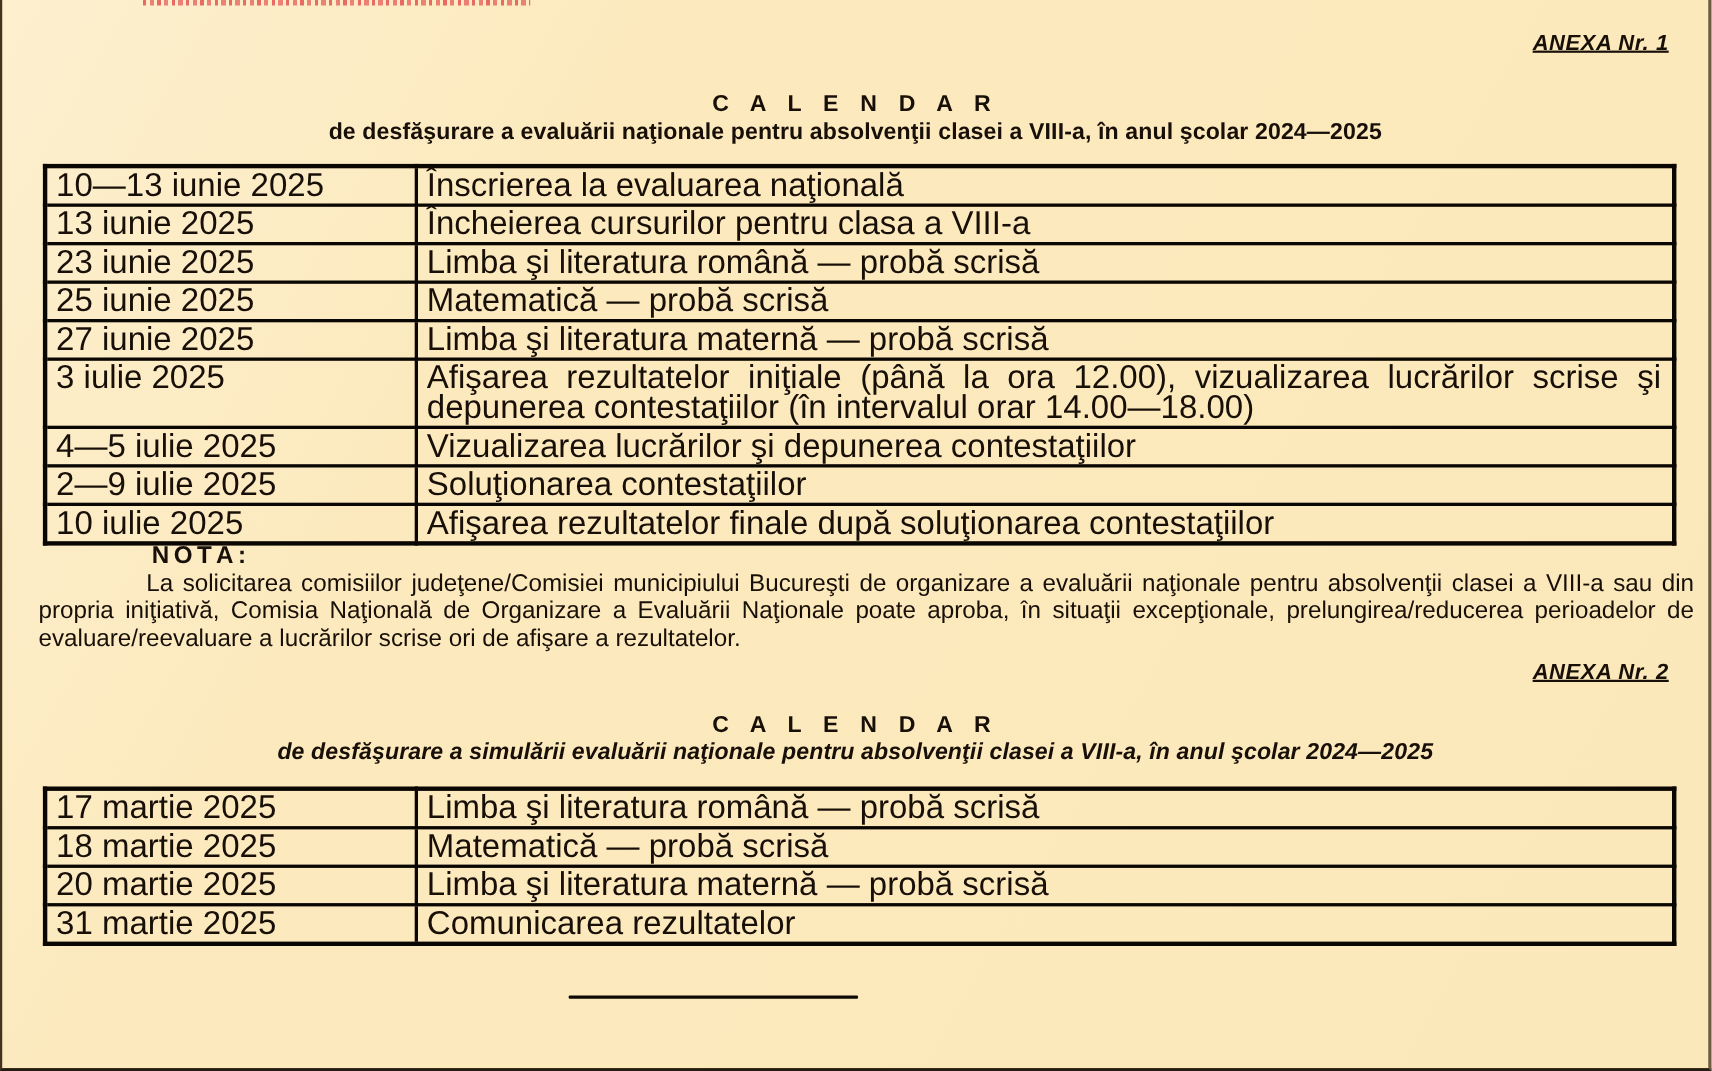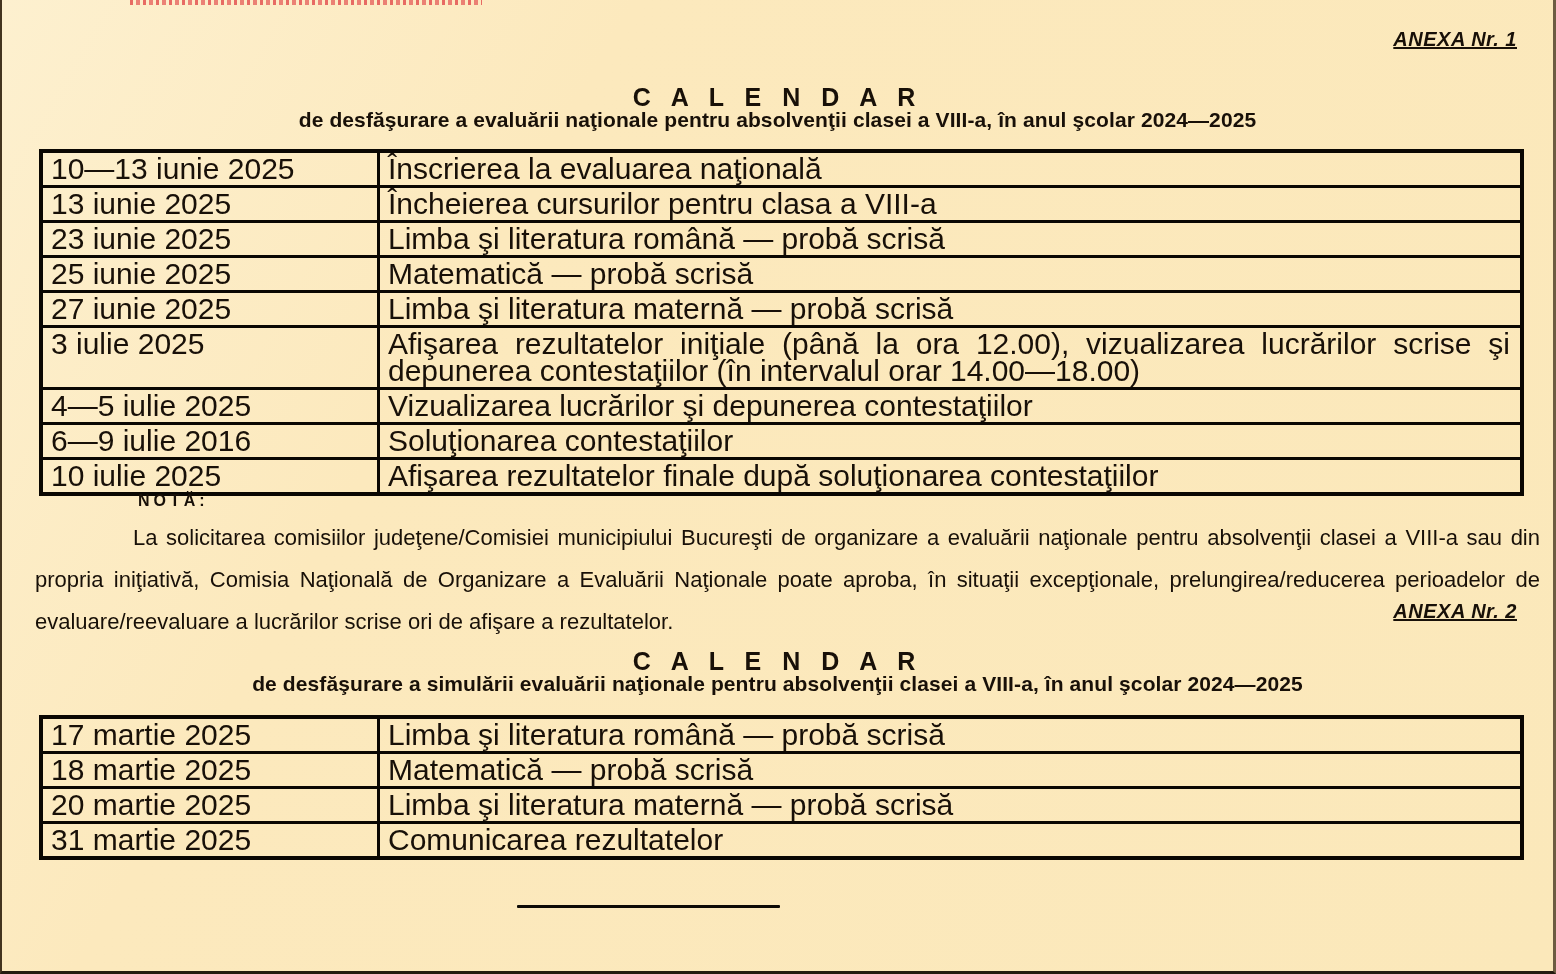--- a/index.html
+++ b/index.html
@@ -29,55 +29,55 @@
   .annex-label {
     position: absolute; right: 36px;
     font-size: 20px; font-weight: bold; font-style: italic;
     text-decoration: underline;
     letter-spacing: 0.5px;
   }
   .annex1-label { top: 28px; text-align: right; }
   .annex2-label { top: 600px; }
   .doc-title {
     position: absolute; left: 0; width: 100%;
-    text-align: center; font-weight: bold; font-size: 25px;
+    text-align: center; font-weight: bold; font-size: 21px;
     letter-spacing: 7px;
   }
   .title1 { top: 83px; }
   .title2 { top: 647px; }
   .doc-subtitle {
     position: absolute; left: 0; width: 100%;
     text-align: center; font-weight: bold; font-size: 21px;
     letter-spacing: 0.1px;
   }
   .subtitle1 { top: 108px; }
-  .subtitle2 { top: 672px; }
+  .subtitle2 { top: 672px; font-style: italic; }
   table.calendar {
     position: absolute; left: 37px; width: 1485px;
     border-collapse: collapse;
     border: 4px solid #0a0702;
     font-size: 30px;
   }
   .table1 { top: 149px; }
   .table2 { top: 715px; border-radius: 10px; }
   table.calendar td {
     border: 3px solid #0a0702;
     padding: 2px 10px 3px 8px;
     line-height: 27px;
     vertical-align: top;
   }
   table.calendar td.date-col { width: 316px; }
   td.justify { text-align: justify; }
   .note-label {
     position: absolute; top: 492px; left: 136px;
-    font-size: 16px; font-weight: bold; letter-spacing: 4px;
+    font-size: 22px; font-weight: bold; letter-spacing: 4px;
   }
   .note-para {
     position: absolute; top: 517px; left: 33px; width: 1505px;
-    font-size: 22px; line-height: 42px;
+    font-size: 22px; line-height: 25px;
     text-align: justify; text-indent: 98px;
   }
   .footer-rule {
     position: absolute; top: 905px; left: 515px;
     width: 263px; height: 3px;
     background: #0d0a05; border-radius: 1px;
   }
 </style>
 </head>
 <body>
@@ -119,21 +119,21 @@
       </tr>
       <tr>
         <td class="date-col">3 iulie 2025</td>
         <td class="justify">Afişarea rezultatelor iniţiale (până la ora 12.00), vizualizarea lucrărilor scrise şi depunerea contestaţiilor (în intervalul orar 14.00—18.00)</td>
       </tr>
       <tr>
         <td class="date-col">4—5 iulie 2025</td>
         <td>Vizualizarea lucrărilor şi depunerea contestaţiilor</td>
       </tr>
       <tr>
-        <td class="date-col">6—9 iulie 2016</td>
+        <td class="date-col">2—9 iulie 2025</td>
         <td>Soluţionarea contestaţiilor</td>
       </tr>
       <tr>
         <td class="date-col">10 iulie 2025</td>
         <td>Afişarea rezultatelor finale după soluţionarea contestaţiilor</td>
       </tr>
     </tbody>
   </table>
 
   <div class="note-label">NOTĂ:</div>

